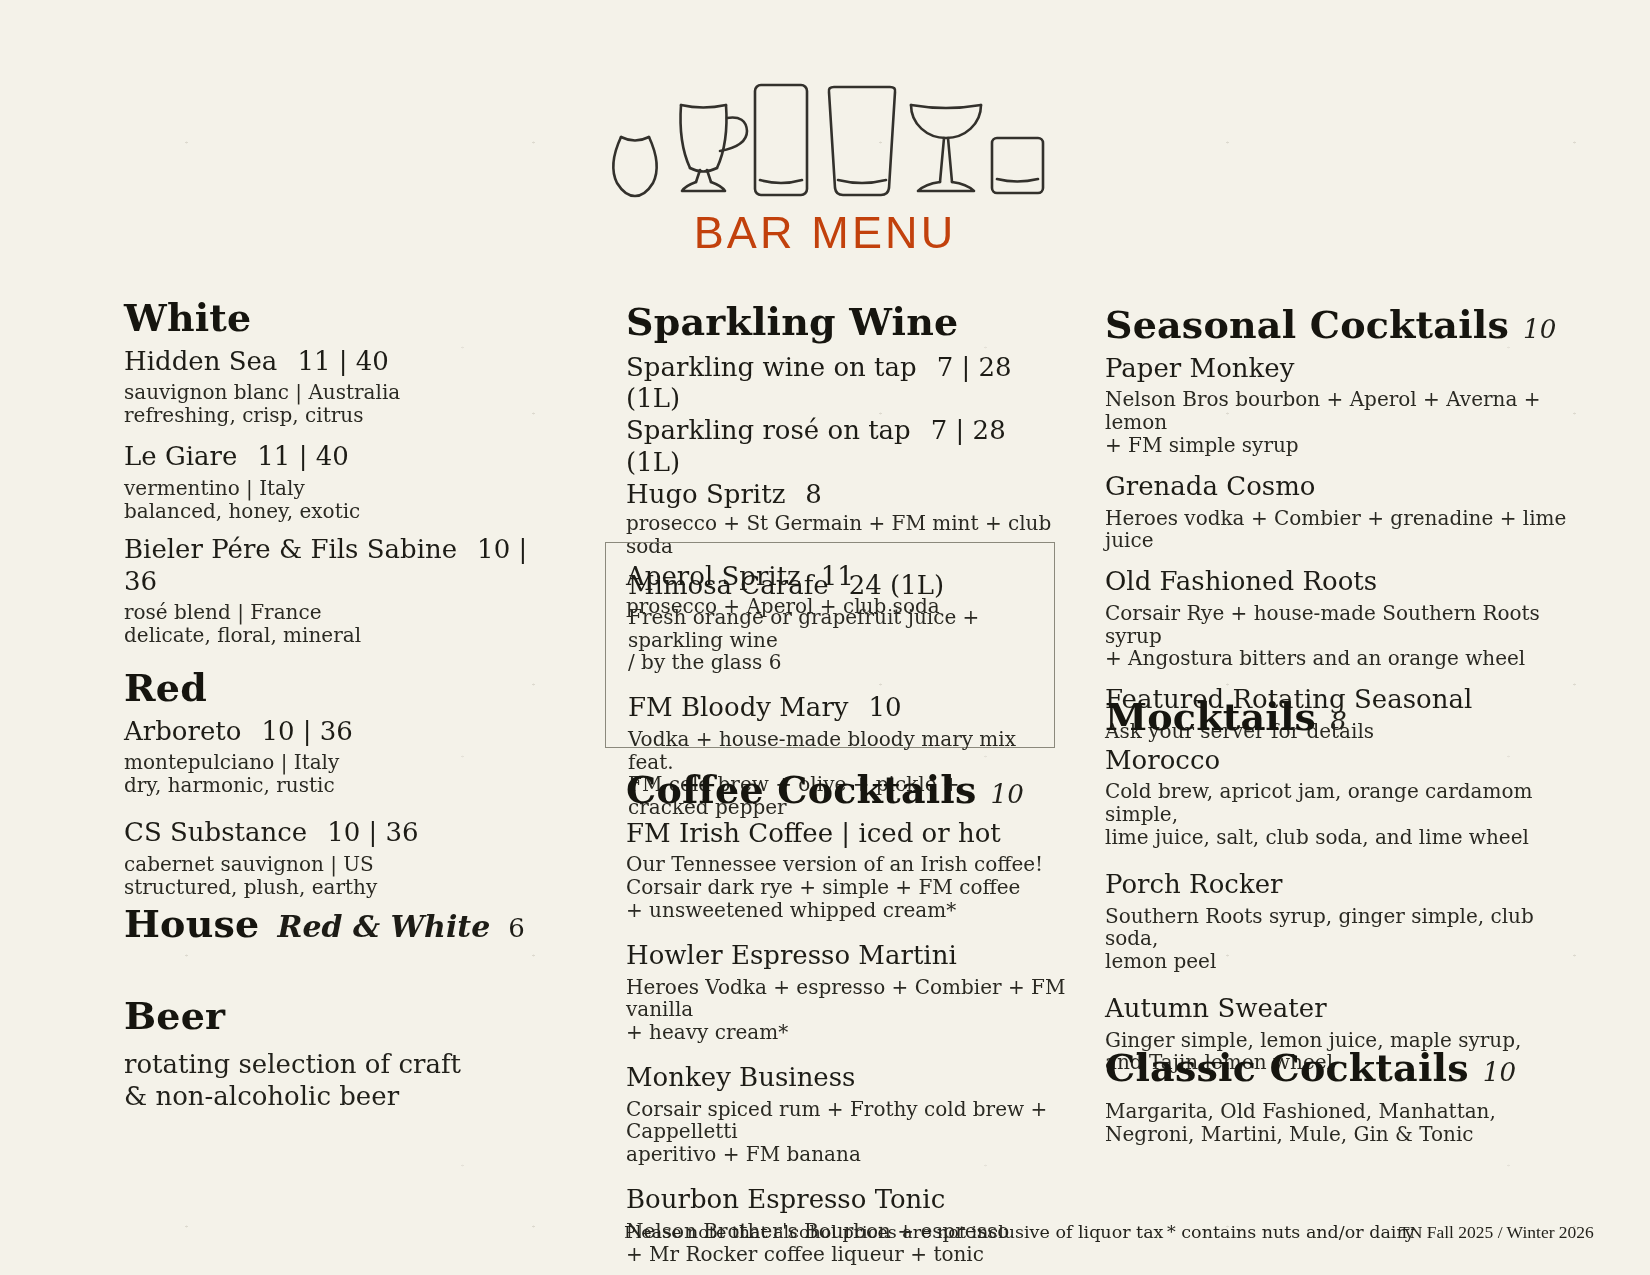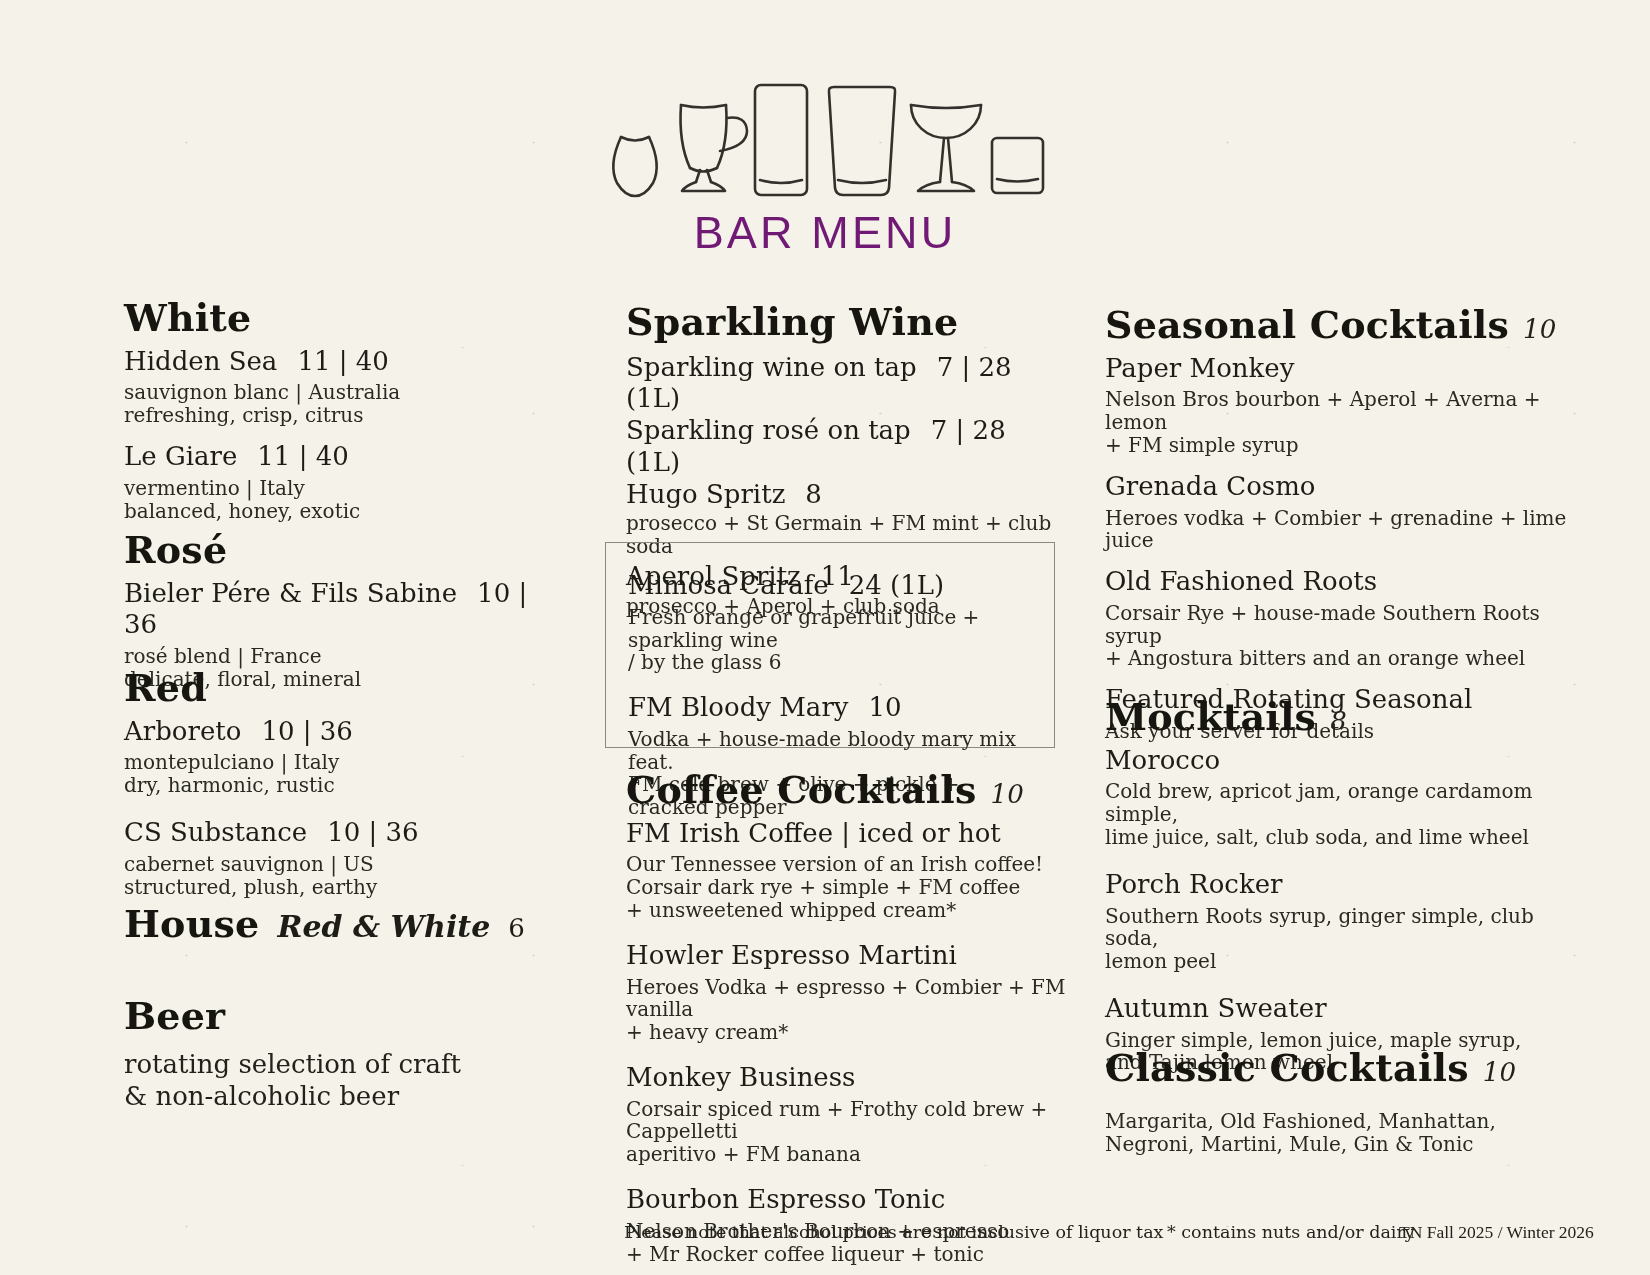--- a/index.html
+++ b/index.html
@@ -25,21 +25,21 @@
   .iname{font-size:26px;line-height:1.22;color:#1d1c16;}
   .iprice{margin-left:20px;}
   .idesc{font-size:20px;line-height:1.14;margin-top:4px;color:#2a2922;}
   .tight .item{margin-top:0;}
   .tight .idesc{margin-top:2px;margin-bottom:3px;}
   
   .glasses{position:absolute;left:605px;top:83px;}
   .bar-title{
     position:absolute;left:0;top:207px;width:1650px;text-align:center;
     font-family:"Liberation Sans","DejaVu Sans",sans-serif;
-    font-size:45px;font-weight:300;letter-spacing:.07em;color:#701a75;
+    font-size:45px;font-weight:300;letter-spacing:.07em;color:#c2410c;
   }
   
   .brunch-box{
     position:absolute;left:605px;top:542px;width:450px;height:206px;
     border:1.5px solid #8b897c;box-sizing:border-box;padding:27px 14px 0 22px;
   }
   .brunch-box .item{margin-top:0;}
   .brunch-box .item + .item{margin-top:18px;}
   
   #sec-white{left:124px;top:296px;width:440px;}
@@ -52,21 +52,21 @@
   #sec-seasonal{left:1105px;top:303px;width:470px;}
   #sec-mocktails{left:1105px;top:695px;width:470px;}
   #sec-classic{left:1105px;top:1046px;width:470px;}
   #sec-coffee .item + .item{margin-top:18px;}
   
   .house-sub{font-size:30px;font-style:italic;font-weight:700;margin-left:18px;color:#1d1c16;}
   .house-price{font-size:26px;margin-left:18px;font-weight:400;color:#1d1c16;}
   
   .beer-desc{font-size:26px;line-height:1.24;margin-top:10px;color:#22211b;}
   
-  .classic-desc{font-size:20px;line-height:1.16;margin-top:20px;color:#2a2922;}
+  .classic-desc{font-size:20px;line-height:1.16;margin-top:10px;color:#2a2922;}
   
   .foot{position:absolute;top:1222px;font-size:17.5px;color:#23221c;}
   #foot-tax{left:624px;}
   #foot-allergen{left:1167px;}
   #foot-season{left:1399px;font-family:Liberation Serif, serif;}
   svg{display:block;}
 </style>
 </head>
 <body>
 
@@ -121,21 +121,20 @@
     <div class="item">
       <div class="iname"><span>Le Giare</span><span class="iprice">11 | 40</span></div>
       <div class="idesc">
         <div>vermentino | Italy</div>
         <div>balanced, honey, exotic</div>
       </div>
     </div>
   </div>
 
   <div class="sec" id="sec-rose">
-    <h2 class="menu-h"><span>Rosé</span></h2>
     <div class="item first">
       <div class="iname"><span>Bieler Pére &amp; Fils Sabine</span><span class="iprice">10 | 36</span></div>
       <div class="idesc">
         <div>rosé blend | France</div>
         <div>delicate, floral, mineral</div>
       </div>
     </div>
   </div>
 
   <div class="sec" id="sec-red">

